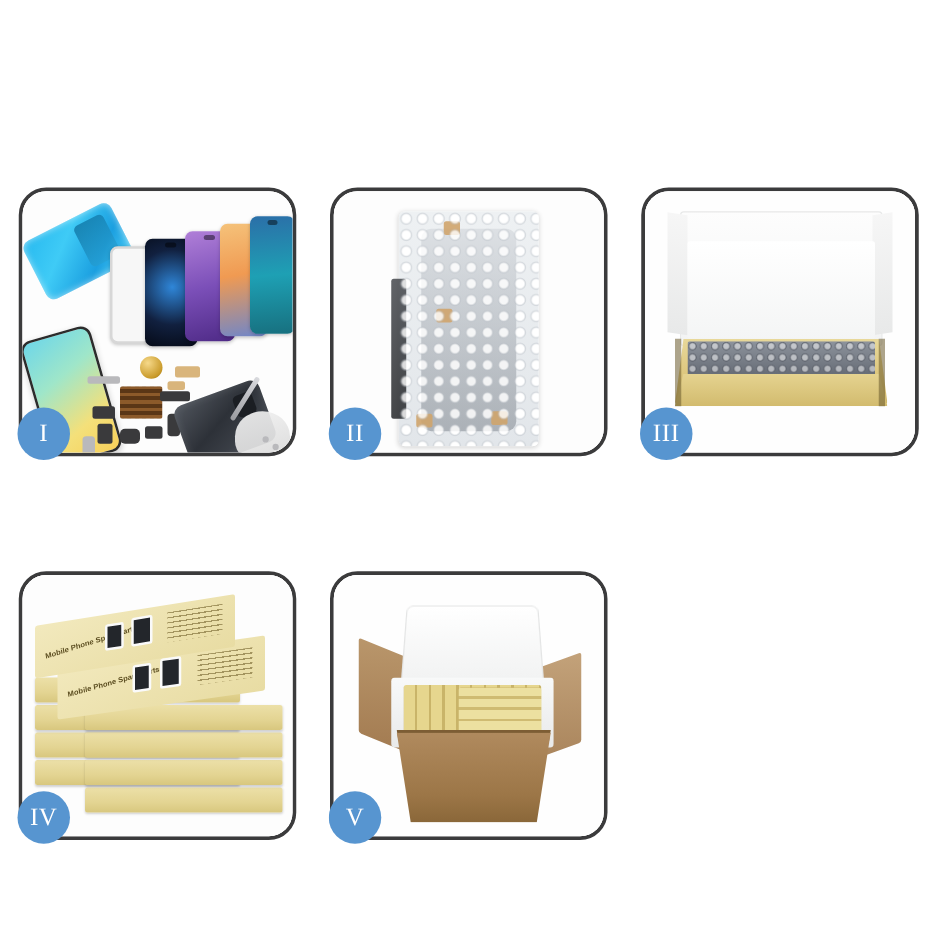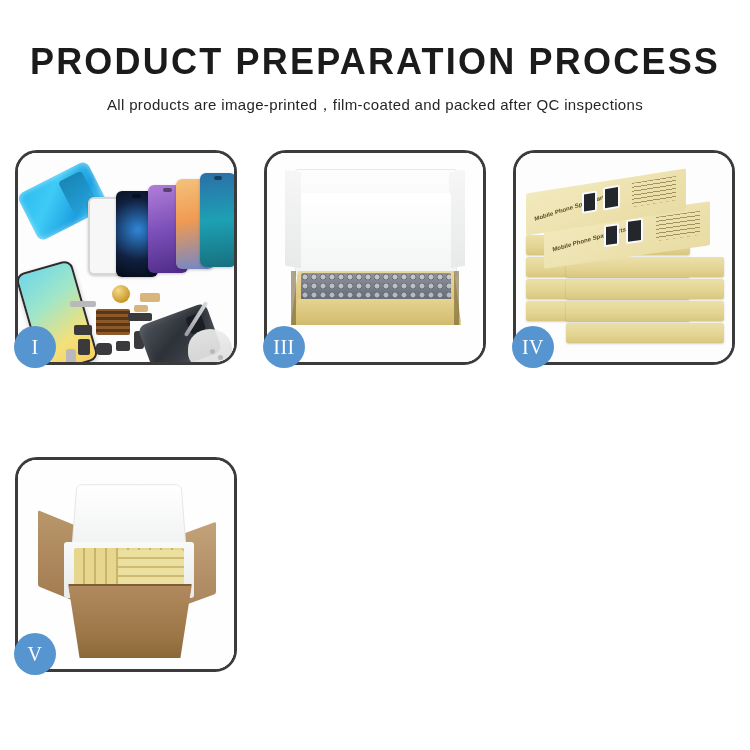--- a/index.html
+++ b/index.html
@@ -277,24 +277,20 @@
     background: rgba(120,95,60,.55); transform: rotate(18deg);
   }
   .c-tape1 { position:absolute; left:58px; top:100px; width:16px; height:20px; background:rgba(125,99,62,.55); border-radius:1px; }
   .c-tape2 { position:absolute; left:60px; top:160px; width:16px; height:18px; background:rgba(125,99,62,.5); border-radius:1px; }
 </style>
 </head>
 <body>
 
 <div class="page">
 
-  <div class="header">
-    <div class="title">PRODUCT PREPARATION PROCESS</div>
-    <div class="subtitle">All products are image-printed，film-coated and packed after QC inspections</div>
-  </div>
 
   <div class="grid">
 
     <div class="panel">
       <div class="panel-inner">
         <div class="scene p1">
           <div class="ph-film"></div>
           <div class="ph-stack">
             <div class="ph-card ph-c1"></div>
             <div class="ph-card ph-c2"></div>
@@ -319,20 +315,35 @@
           <div class="backplate"></div>
           <div class="tool"></div>
           <div class="hand"></div>
           <div class="part light" style="left:192px;top:196px;width:5px;height:5px;border-radius:50%;"></div>
           <div class="part light" style="left:200px;top:202px;width:5px;height:5px;border-radius:50%;"></div>
         </div>
       </div>
       <div class="badge">I</div>
     </div>
 
+    <div class="panel">
+      <div class="panel-inner">
+        <div class="scene p2">
+          <div class="bubblepack"></div>
+          <div class="bubble-item" style="left:70px;top:30px;"></div>
+          <div class="flex-strip"></div>
+          <div class="tape" style="left:88px;top:24px;"></div>
+          <div class="tape" style="left:82px;top:94px;"></div>
+          <div class="tape" style="left:66px;top:178px;"></div>
+          <div class="tape" style="left:126px;top:176px;"></div>
+          <div class="bubble-overlay"></div>
+        </div>
+      </div>
+      <div class="badge">II</div>
+    </div>
 
     <div class="panel">
       <div class="panel-inner">
         <div class="scene p3">
           <div class="fb-lid"></div>
           <div class="fb-lid-left"></div>
           <div class="fb-lid-right"></div>
           <div class="fb-foam"></div>
           <div class="fb-tray"></div>
           <div class="fb-content"></div>

